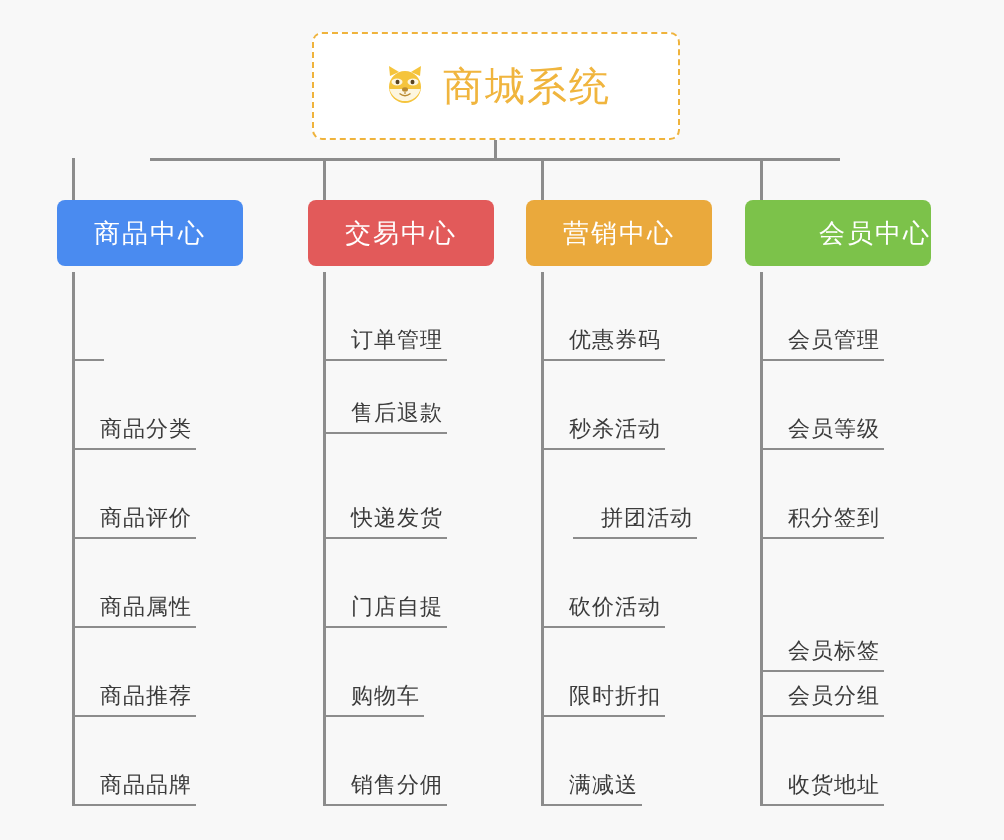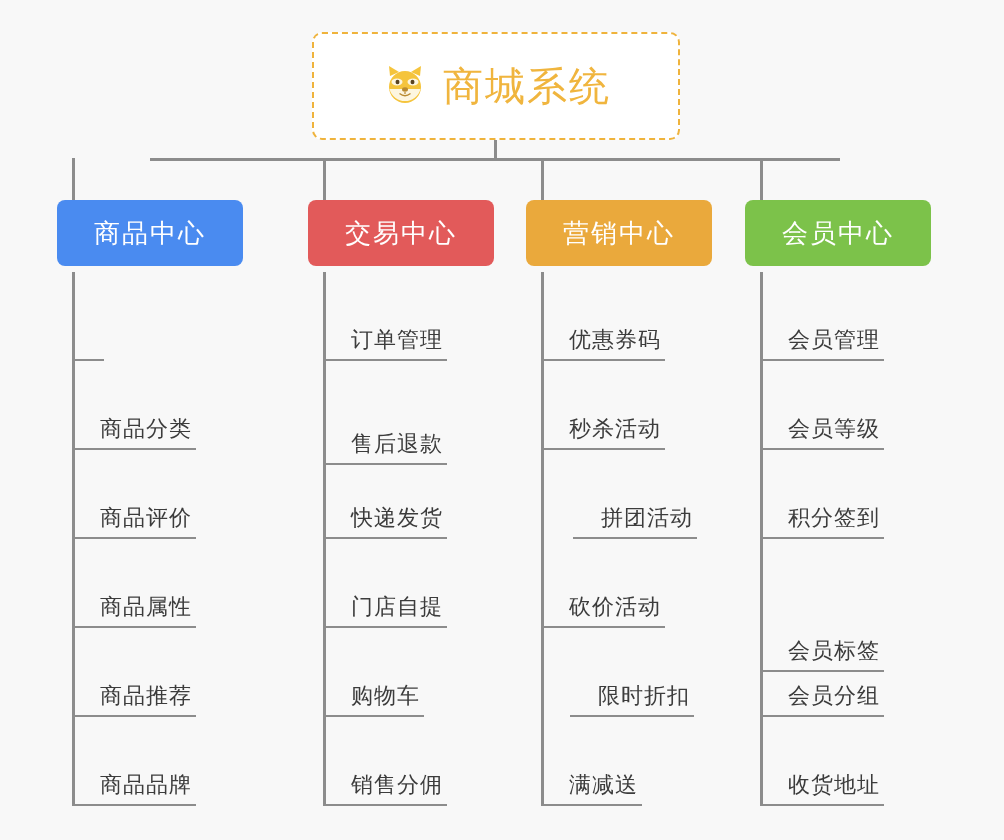--- a/index.html
+++ b/index.html
@@ -216,21 +216,21 @@
         <span>交易中心</span>
       </div>
       <div class="branch" style="left: 323px;">
         <div class="trunk" style="height: 534px; background: rgb(140, 140, 140);"></div>
         <div class="leaf" style="top: 0px;">
           <div class="leaf-inner">
             <span class="leaf-label">订单管理</span>
             <span class="leaf-underline" style="background: rgb(140, 140, 140);"></span>
           </div>
         </div>
-        <div class="leaf" style="top: 104px;">
+        <div class="leaf" style="top: 73px;">
           <div class="leaf-inner">
             <span class="leaf-label">售后退款</span>
             <span class="leaf-underline" style="background: rgb(140, 140, 140);"></span>
           </div>
         </div>
         <div class="leaf" style="top: 178px;">
           <div class="leaf-inner">
             <span class="leaf-label">快递发货</span>
             <span class="leaf-underline" style="background: rgb(140, 140, 140);"></span>
           </div>
@@ -277,35 +277,35 @@
             <span class="leaf-label">拼团活动</span>
             <span class="leaf-underline" style="background: rgb(140, 140, 140);"></span>
           </div>
         </div>
         <div class="leaf" style="top: 267px;">
           <div class="leaf-inner">
             <span class="leaf-label">砍价活动</span>
             <span class="leaf-underline" style="background: rgb(140, 140, 140);"></span>
           </div>
         </div>
-        <div class="leaf" style="top: 356px; margin-left: 29px;">
+        <div class="leaf" style="top: 356px;">
           <div class="leaf-inner">
             <span class="leaf-label">限时折扣</span>
             <span class="leaf-underline" style="background: rgb(140, 140, 140);"></span>
           </div>
         </div>
         <div class="leaf" style="top: 445px;">
           <div class="leaf-inner">
             <span class="leaf-label">满减送</span>
             <span class="leaf-underline" style="background: rgb(140, 140, 140);"></span>
           </div>
         </div>
       </div>
       <div class="drop" style="left: 760px; background: rgb(140, 140, 140);"></div>
-      <div class="category" style="left: 745px; width: 186px; background: rgb(124, 194, 74);">
+      <div class="category" style="left: 745px; width: 186px; background: rgb(124, 194, 74); justify-content: flex-end;">
         <span>会员中心</span>
       </div>
       <div class="branch" style="left: 760px;">
         <div class="trunk" style="height: 534px; background: rgb(140, 140, 140);"></div>
         <div class="leaf" style="top: 0px;">
           <div class="leaf-inner">
             <span class="leaf-label">会员管理</span>
             <span class="leaf-underline" style="background: rgb(140, 140, 140);"></span>
           </div>
         </div>

